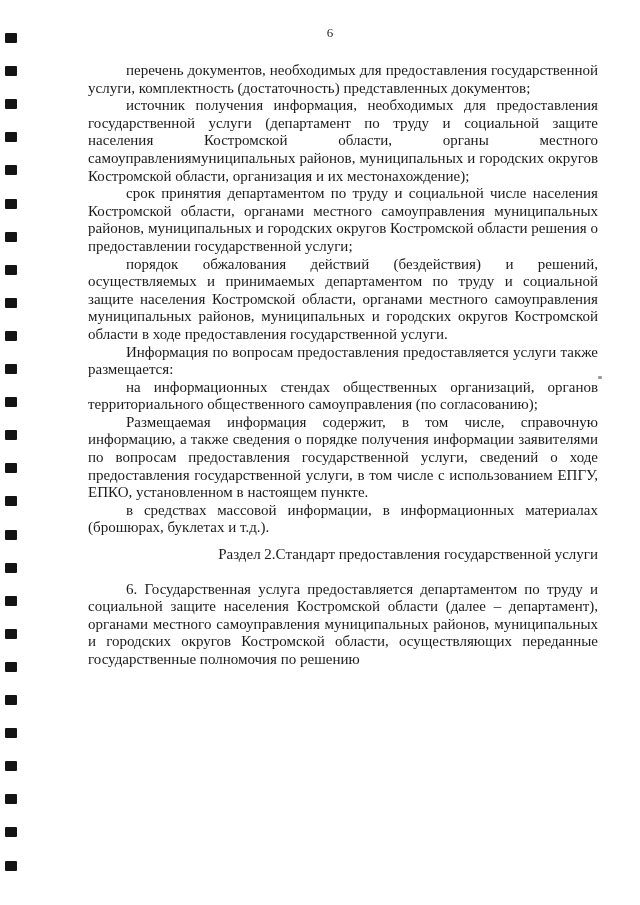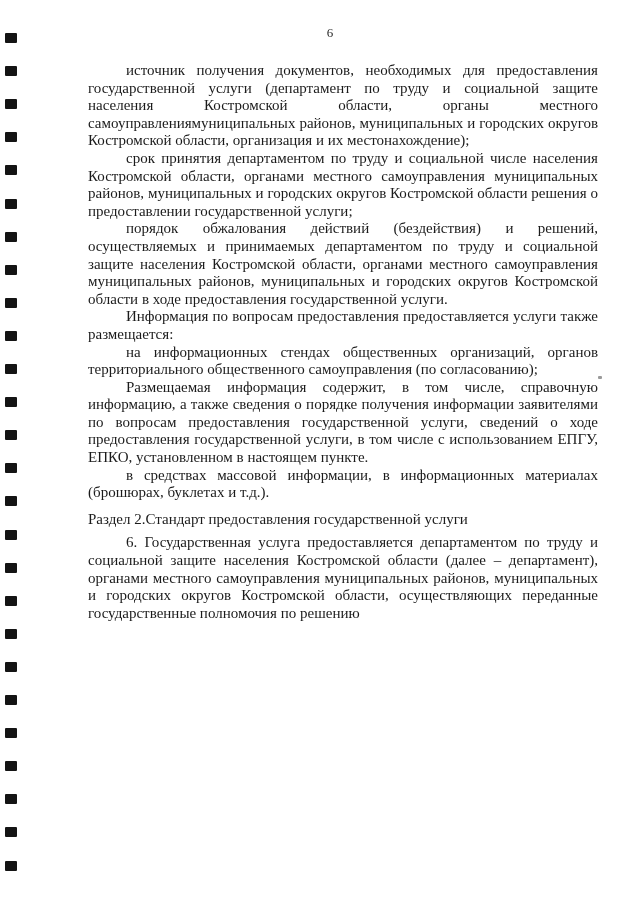--- a/index.html
+++ b/index.html
@@ -29,23 +29,23 @@
     width: 510px;
     font-size: 15px;
     line-height: 17.6px;
   }
   .text-block p { margin: 0; padding: 0; }
   p.para {
     text-align: justify;
     text-indent: 38px;
   }
   p.heading {
-    text-align: left;
+    text-align: right;
     text-indent: 0;
-    margin: 9px 0 6px 0;
+    margin: 9px 0 17px 0;
   }
   .edge-marks { position: absolute; top: 0; left: 0; }
   .edge-mark {
     position: absolute;
     left: 5px;
     width: 12px;
     height: 10px;
     border-radius: 1px;
   }
   .right-speck {
@@ -57,21 +57,22 @@
     border-radius: 1px;
   }
 </style>
 </head>
 <body>
 
 <div class="page">
   <div class="page-number">6</div>
 
   <div class="text-block" id="text-block">
-      <p class="para">источник получения документов, необходимых для предоставления государственной услуги (департамент по труду и социальной защите населения Костромской области, органы местного самоуправлениямуниципальных районов, муниципальных и городских округов Костромской области, организация и их местонахождение);</p>
+      <p class="para">перечень документов, необходимых для предоставления государственной услуги, комплектность (достаточность) представленных документов;</p>
+      <p class="para">источник получения информация, необходимых для предоставления государственной услуги (департамент по труду и социальной защите населения Костромской области, органы местного самоуправлениямуниципальных районов, муниципальных и городских округов Костромской области, организация и их местонахождение);</p>
       <p class="para">срок принятия департаментом по труду и социальной числе населения Костромской области, органами местного самоуправления муниципальных районов, муниципальных и городских округов Костромской области решения о предоставлении государственной услуги;</p>
       <p class="para">порядок обжалования действий (бездействия) и решений, осуществляемых и принимаемых департаментом по труду и социальной защите населения Костромской области, органами местного самоуправления муниципальных районов, муниципальных и городских округов Костромской области в ходе предоставления государственной услуги.</p>
       <p class="para">Информация по вопросам предоставления предоставляется услуги также размещается:</p>
       <p class="para">на информационных стендах общественных организаций, органов территориального общественного самоуправления (по согласованию);</p>
       <p class="para">Размещаемая информация содержит, в том числе, справочную информацию, а также сведения о порядке получения информации заявителями по вопросам предоставления государственной услуги, сведений о ходе предоставления государственной услуги, в том числе с использованием ЕПГУ, ЕПКО, установленном в настоящем пункте.</p>
       <p class="para">в средствах массовой информации, в информационных материалах (брошюрах, буклетах и т.д.).</p>
       <p class="heading">Раздел 2.Стандарт предоставления государственной услуги</p>
       <p class="para">6. Государственная услуга предоставляется департаментом по труду и социальной защите населения Костромской области (далее – департамент), органами местного самоуправления муниципальных районов, муниципальных и городских округов Костромской области, осуществляющих переданные государственные полномочия по решению</p>
     </div>
 

